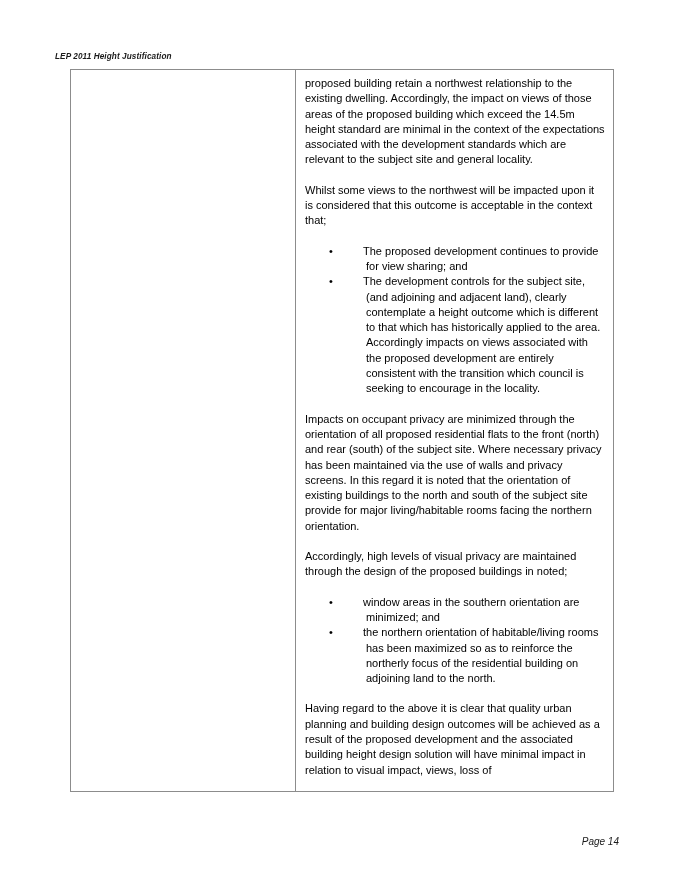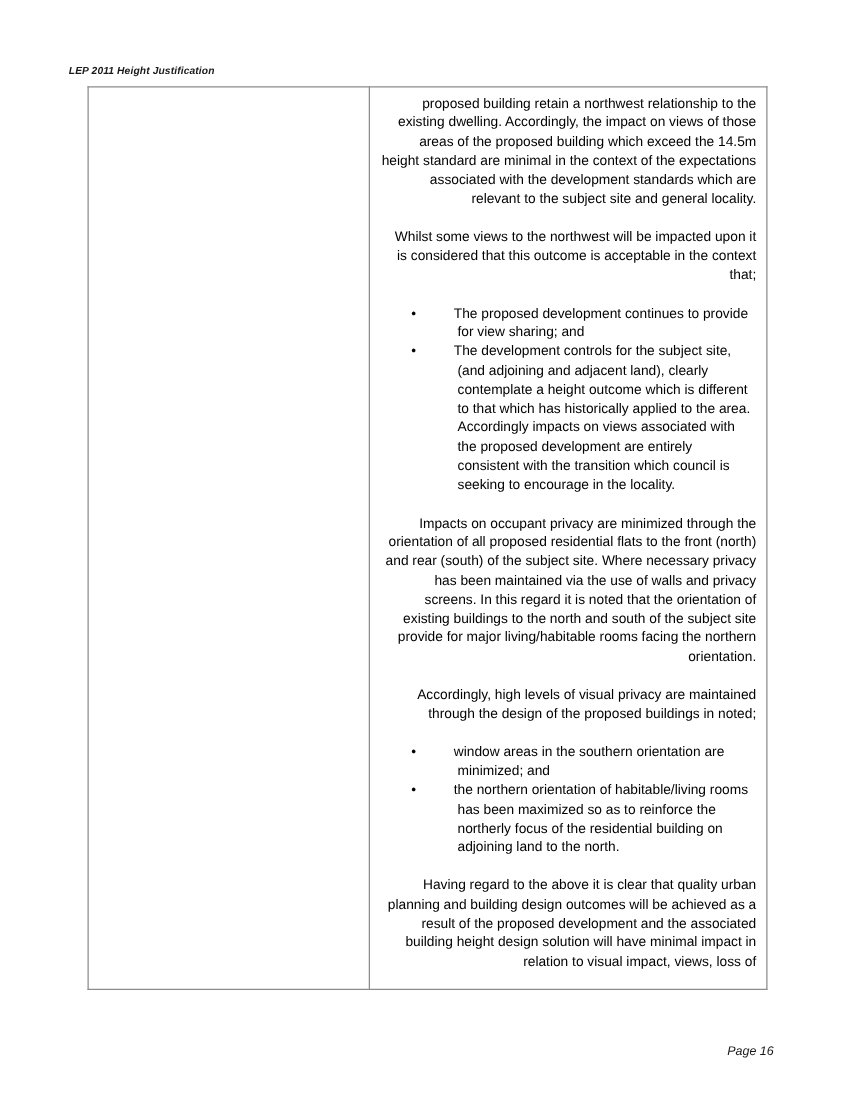--- a/index.html
+++ b/index.html
@@ -61,21 +61,21 @@
     width: 300px;
     padding: 6px 8px 6px 9px !important;
   }
 
   
   .para {
     font-size: 11px;
     line-height: 15.3px;
     margin: 0 0 15px 0;
     color: #000000;
-    text-align: right;
+    text-align: left;
   }
   .para:last-child {
     margin-bottom: 0;
   }
 
   ul.bullets {
     margin: 0 0 15px 0;
     padding: 0;
     list-style: none;
   }
@@ -154,15 +154,15 @@
           </li>
         </ul>
 
         <p class="para">Having regard to the above it is clear that quality urban planning and building design outcomes will be achieved as a result of the proposed development and the associated building height design solution will have minimal impact in relation to visual impact, views, loss of</p>
 
       </td>
     </tr>
   </tbody>
     </table>
 
-  <div class="doc-footer">Page 16</div>
+  <div class="doc-footer">Page 14</div>
 
 </div>
 
 </body></html>

